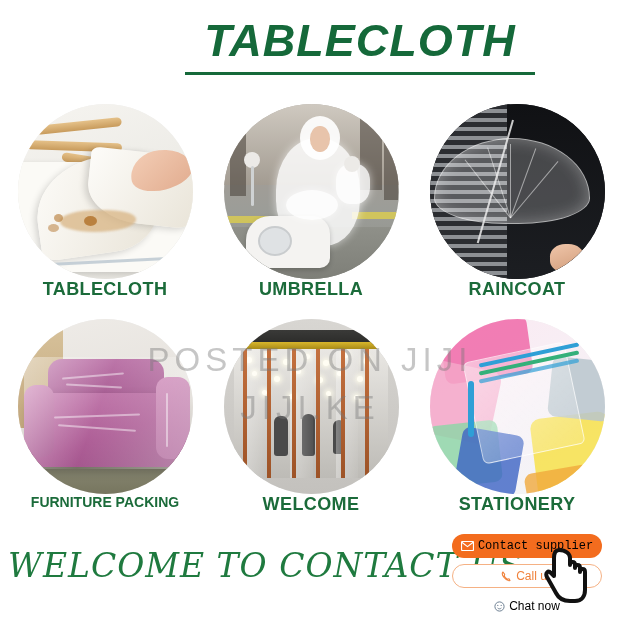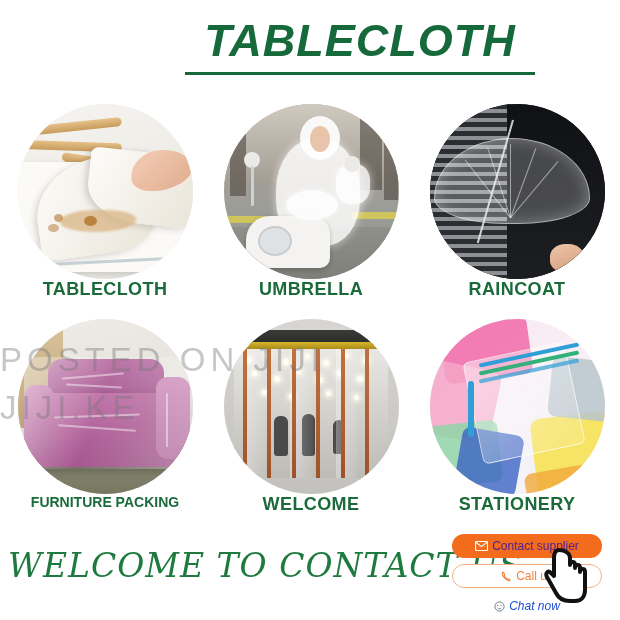--- a/index.html
+++ b/index.html
@@ -134,21 +134,21 @@
   
   .st-bg { position:absolute; inset:0; background:linear-gradient(150deg,#fbe9f2,#f2f6f8); }
   .st-blob { position:absolute; opacity:.85; }
   .st-pouch { position:absolute; border-radius:6px;
     background:linear-gradient(150deg,rgba(255,255,255,.5),rgba(255,255,255,.12));
     border:1px solid rgba(255,255,255,.6); }
   .st-zip { position:absolute; height:4px; border-radius:3px; }
 
   
   .watermark {
-    position:absolute; left:0; top:336px; width:620px; text-align:left;
+    position:absolute; left:0; top:336px; width:620px; text-align:center;
     pointer-events:none; z-index:30;
   }
   .wm-line {
     font-size:33px; color:rgba(120,120,120,.42); letter-spacing:5px;
     font-family:"Liberation Sans", sans-serif; line-height:48px; font-weight:400;
   }
 
   
   .footer { position:absolute; left:0; top:534px; width:620px; height:86px; }
   .welcome {
@@ -156,23 +156,23 @@
     font-size:33px; color:#1f7a3f; font-style:italic;
     font-family:"DejaVu Serif", serif; letter-spacing:1px; white-space:nowrap;
   }
 
   .cta { position:absolute; right:18px; top:0; width:150px; }
   .btn {
     height:24px; border-radius:13px; display:flex; align-items:center;
     justify-content:center; gap:4px; font-size:12px; margin-bottom:6px;
     white-space:nowrap; font-family:"Liberation Sans", sans-serif;
   }
-  .btn-primary { background:#f36c1e; color:#4c1d95; }
+  .btn-primary { background:#f36c1e; color:#000000;font-family:Liberation Mono, monospace; }
   .btn-outline { background:#ffffff; color:#f0823c; border:1px solid #f5b184; }
-  .btn-plain { background:transparent; color:#1d4ed8;font-style:italic; }
+  .btn-plain { background:transparent; color:#000000; }
   .btn .ic { display:inline-flex; align-items:center; }
 
   .cursor { position:absolute; left:92px; top:12px; width:44px; height:58px; }
 </style>
 </head>
 <body>
 
 <div class="header">
 
 

